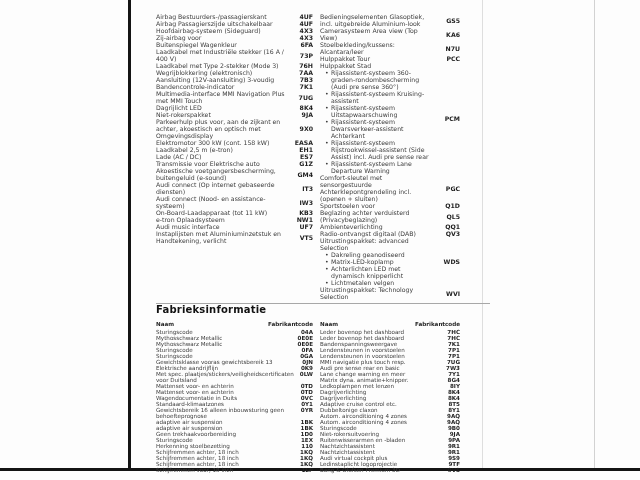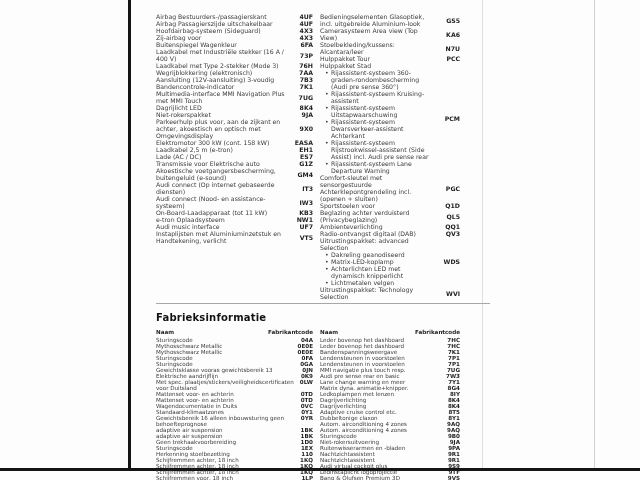--- a/index.html
+++ b/index.html
@@ -15,21 +15,21 @@
   .col{font-size:6.2px;line-height:7px}
   .col.l{width:157px}
   .col.r{width:140px}
   .item{display:flex;align-items:center}
   .body{flex:1;padding-right:3px;min-width:0}
   .code{font-weight:bold;color:#1f1f1f;white-space:nowrap;text-align:right;min-width:22px}
   ul.bullets{list-style:none;padding-left:4px}
   ul.bullets li{position:relative;padding-left:7px}
   ul.bullets li::before{content:"\2022";position:absolute;left:1px;top:0}
   .rule{margin-top:3px;border-top:1px solid #a8a8a8;width:334px}
-  .fi-title{font-size:10px;line-height:12px;font-weight:bold;color:#121212;margin-top:8px;letter-spacing:.2px}
+  .fi-title{font-size:10px;line-height:12px;font-weight:bold;color:#121212;letter-spacing:.2px}
   .fi-tables{display:flex;gap:7px;margin-top:5px}
   .ftable{font-size:5.6px;line-height:6px}
   .ftable.l{width:157px}
   .ftable.r{width:140px}
   .fhead{display:flex;font-weight:bold;color:#1f1f1f;margin-bottom:1.5px}
   .fhead .hn{flex:1}
   .frow{display:flex}
   .frow .t{flex:1;padding-right:3px;min-width:0}
   .frow .c{font-weight:bold;color:#1f1f1f;white-space:nowrap;text-align:right}
 </style>

